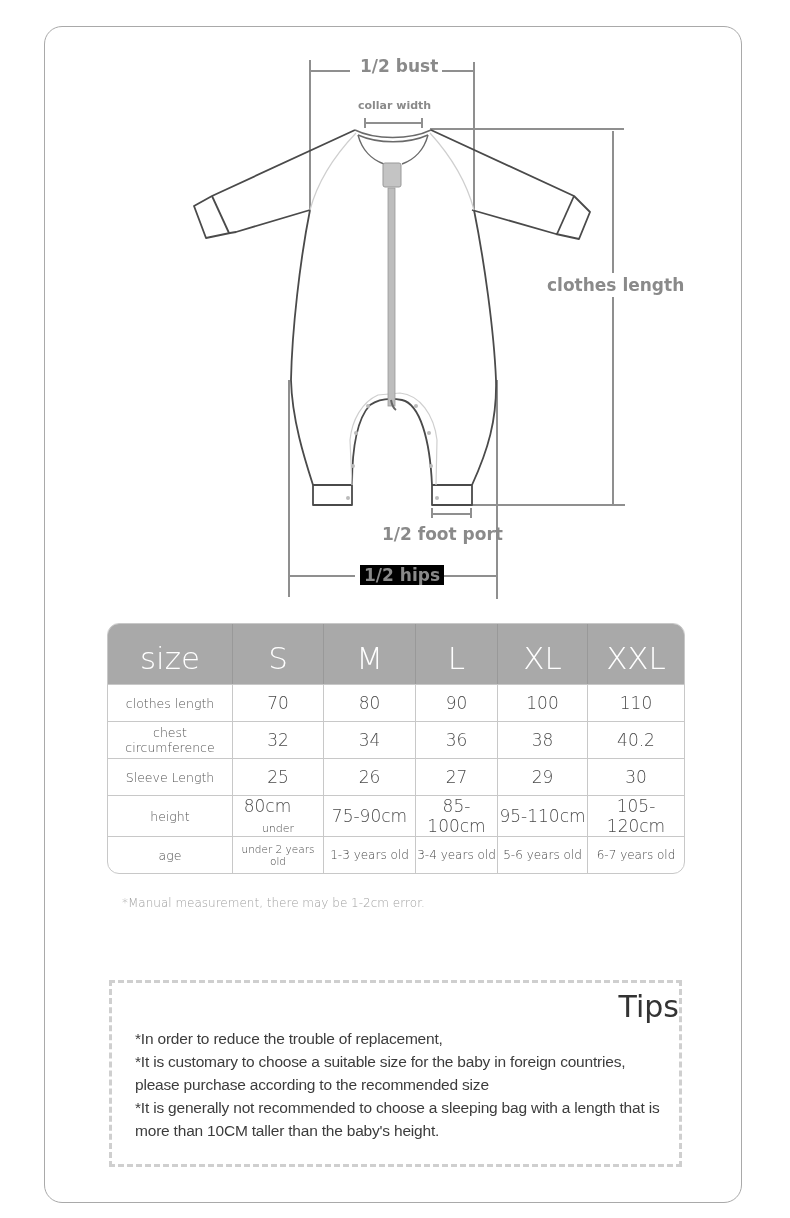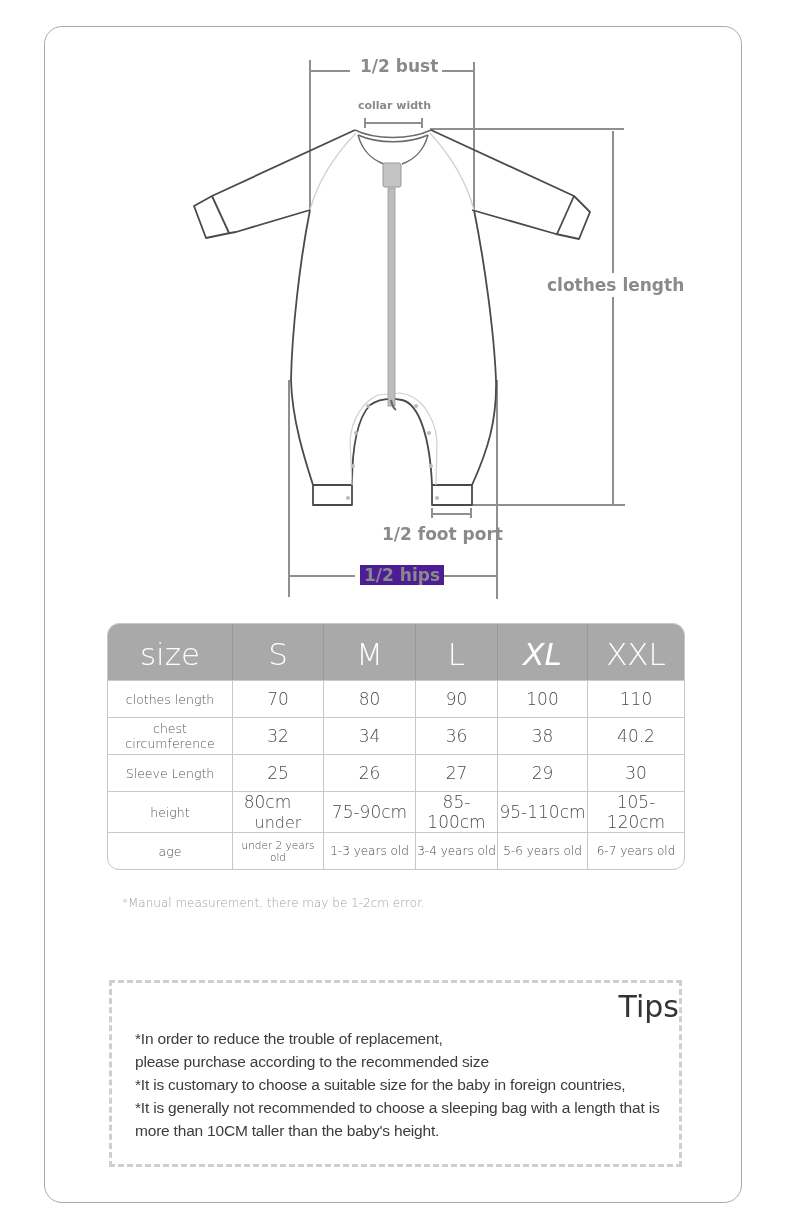--- a/index.html
+++ b/index.html
@@ -7,35 +7,35 @@
          font-family: "Liberation Sans", "DejaVu Sans", sans-serif; color: #555; }
   .frame { position: absolute; left: 44px; top: 26px; width: 698px; height: 1177px;
            border: 1.5px solid #a9a9a9; border-radius: 18px; box-sizing: border-box; background: #fff; }
   .diagram { position: absolute; left: 0; top: 0; width: 790px; height: 610px; }
   .diagram svg { position: absolute; left: 0; top: 0; }
   .dlabel { position: absolute; color: #8a8a8a; font-family: "DejaVu Sans", sans-serif; font-weight: 700; white-space: nowrap; }
   .lbl-bust { left: 356px; top: 56px; font-size: 17px; background: #fff; padding: 0 4px; }
   .lbl-collar { left: 358px; top: 99px; font-size: 11px; text-align: right; }
   .lbl-length { left: 547px; top: 273px; font-size: 17px; background: #fff; padding: 2px 0; }
   .lbl-foot { left: 382px; top: 524px; font-size: 17px; }
-  .lbl-hips { left: 360px; top: 565px; font-size: 17px; background: #4c1d95; padding: 0 4px; }
+  .lbl-hips { left: 360px; top: 565px; font-size: 17px; background: #000000; padding: 0 4px; }
 
   .size-table { position: absolute; left: 107px; top: 623px; width: 578px; border-collapse: separate;
                 border-spacing: 0; border: 1px solid #c8c8c8; border-radius: 12px 12px 12px 12px; overflow: hidden; }
   .size-table th { background: #a9a9a9; color: #ffffff; font-weight: 300; font-size: 31px;
-                   height: 48px; padding: 12px; border-right: 1px solid #999; text-align: center;
+                   height: 60px; padding: 4px; border-right: 1px solid #999; text-align: center;
                    font-family: "DejaVu Sans", sans-serif; vertical-align: bottom; padding-bottom: 8px; box-sizing: border-box; }
   .size-table th:last-child { border-right: none; }
   .size-table td { height: 36px; padding: 0; text-align: center; border-right: 1px solid #c8c8c8;
                    border-top: 1px solid #c8c8c8; color: #4a4a4a; font-size: 17px; font-family: "DejaVu Sans", sans-serif; font-weight: 300; }
   .size-table td:last-child { border-right: none; }
   .size-table td.rowhead { font-size: 12.5px; color: #555; width: 124px; }
   .size-table td.small { font-size: 12px; }
-  .size-table td .unit { font-size: 16px; margin-left: 21px; }
-  .col-s { width: 91px; } .col-m { width: 92px; } .col-l { width: 82px; } .col-xl { width: 90px; font-style: italic; }
+  .size-table td .unit { font-size: 11px; margin-left: 21px; }
+  .col-s { width: 91px; } .col-m { width: 92px; } .col-l { width: 82px; } .col-xl { width: 90px; }
 
   .note { position: absolute; left: 122px; top: 896px; font-size: 12px; color: #a0a0a0; font-family: "DejaVu Sans", sans-serif; font-weight: 300; }
 
   .tips { position: absolute; left: 109px; top: 980px; width: 573px; height: 187px; box-sizing: border-box;
           border: 3px dashed #cfcfcf; }
   .tips-title { position: absolute; left: 4px; right: 0; top: 6px; text-align: right; font-size: 30px; color: #333;
                 font-family: "DejaVu Sans", sans-serif; }
   .tips-body { position: absolute; left: 23px; top: 44px; font-size: 15.5px; color: #3c3c3c; line-height: 23px;
                font-family: "Liberation Sans", sans-serif; letter-spacing: -0.2px; }
   .tips-body div { white-space: nowrap; }
@@ -177,18 +177,18 @@
     </tr>
   </tbody>
 </table>
 
 <div class="note">*Manual measurement, there may be 1-2cm error.</div>
 
 <div class="tips">
   <div class="tips-title">Tips</div>
   <div class="tips-body">
     <div>*In order to reduce the trouble of replacement,</div>
+    <div>*It is customary to choose a suitable size for the baby in foreign countries,</div>
     <div>please purchase according to the recommended size</div>
-    <div>*It is customary to choose a suitable size for the baby in foreign countries,</div>
     <div>*It is generally not recommended to choose a sleeping bag with a length that is</div>
     <div>more than 10CM taller than the baby's height.</div>
   </div>
 </div>
 
 </body></html>

